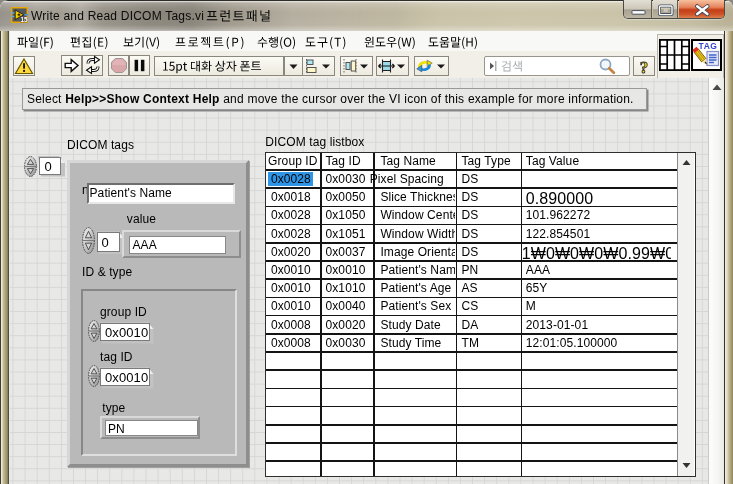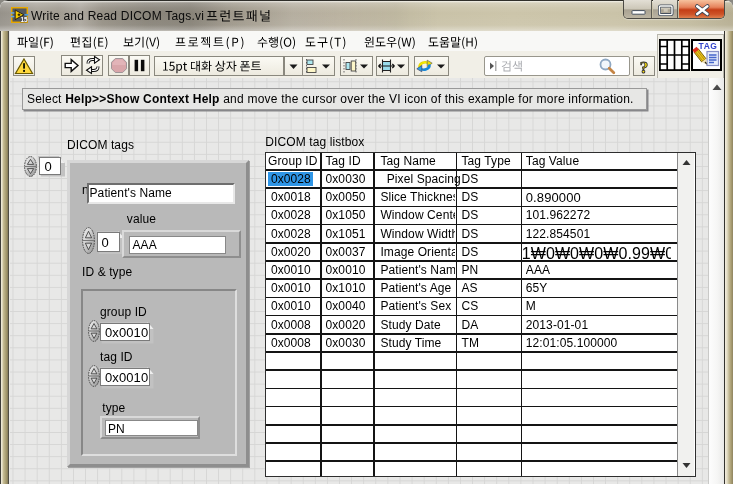--- a/index.html
+++ b/index.html
@@ -321,27 +321,27 @@
 <div class="abs" style="left:0;top:271.3px;width:411px;height:1.5px;background:#141414"></div>
 <div class="abs" style="left:0;top:289.5px;width:411px;height:1.5px;background:#141414"></div>
 <div class="abs" style="left:0;top:307.7px;width:411px;height:1.5px;background:#141414"></div>
 <div class="lbl" style="left:2.4px;top:0.8px;font-size:12px">Group ID</div>
 <div class="lbl" style="left:59.8px;top:0.8px;font-size:12px">Tag ID</div>
 <div class="lbl" style="left:114.7px;top:0.8px;font-size:12px">Tag Name</div>
 <div class="lbl" style="left:195.8px;top:0.8px;font-size:12px">Tag Type</div>
 <div class="lbl" style="left:260.1px;top:0.8px;font-size:12px">Tag Value</div>
 <div class="lbl" style="left:5.2px;top:19.2px;font-size:12px;width:47px;overflow:hidden;height:14px">0x0028</div>
 <div class="lbl" style="left:59.8px;top:19.2px;font-size:12px;width:45px;overflow:hidden;height:14px">0x0030</div>
-<div class="lbl" style="left:121px;top:19.2px;font-size:12px;width:74.5px;overflow:hidden;height:28px">Pixel Spacing</div>
+<div class="lbl" style="left:104px;top:19.2px;font-size:12px;width:74.5px;overflow:hidden;height:28px">Pixel Spacing</div>
 <div class="lbl" style="left:195.8px;top:19.2px;font-size:12px;width:56px;overflow:hidden;height:14px">DS</div>
 <div class="lbl" style="left:5.2px;top:37.4px;font-size:12px;width:47px;overflow:hidden;height:14px">0x0018</div>
 <div class="lbl" style="left:59.8px;top:37.4px;font-size:12px;width:45px;overflow:hidden;height:14px">0x0050</div>
 <div class="lbl" style="left:114.7px;top:37.4px;font-size:12px;width:74.5px;overflow:hidden;height:14px">Slice Thicknes</div>
 <div class="lbl" style="left:195.8px;top:37.4px;font-size:12px;width:56px;overflow:hidden;height:14px">DS</div>
-<div class="lbl" style="left:260.1px;top:37.4px;font-size:13px;width:149px;overflow:hidden;height:14px">0.890000</div>
+<div class="lbl" style="left:260.1px;top:37.4px;font-size:16px;width:149px;overflow:hidden;height:14px">0.890000</div>
 <div class="lbl" style="left:5.2px;top:55.6px;font-size:12px;width:47px;overflow:hidden;height:14px">0x0028</div>
 <div class="lbl" style="left:59.8px;top:55.6px;font-size:12px;width:45px;overflow:hidden;height:14px">0x1050</div>
 <div class="lbl" style="left:114.7px;top:55.6px;font-size:12px;width:74.5px;overflow:hidden;height:14px">Window Cente</div>
 <div class="lbl" style="left:195.8px;top:55.6px;font-size:12px;width:56px;overflow:hidden;height:14px">DS</div>
 <div class="lbl" style="left:260.1px;top:55.6px;font-size:12px;width:149px;overflow:hidden;height:14px">101.962272</div>
 <div class="lbl" style="left:5.2px;top:73.8px;font-size:12px;width:47px;overflow:hidden;height:14px">0x0028</div>
 <div class="lbl" style="left:59.8px;top:73.8px;font-size:12px;width:45px;overflow:hidden;height:14px">0x1051</div>
 <div class="lbl" style="left:114.7px;top:73.8px;font-size:12px;width:74.5px;overflow:hidden;height:14px">Window Width</div>
 <div class="lbl" style="left:195.8px;top:73.8px;font-size:12px;width:56px;overflow:hidden;height:14px">DS</div>
 <div class="lbl" style="left:260.1px;top:73.8px;font-size:12px;width:149px;overflow:hidden;height:14px">122.854501</div>

